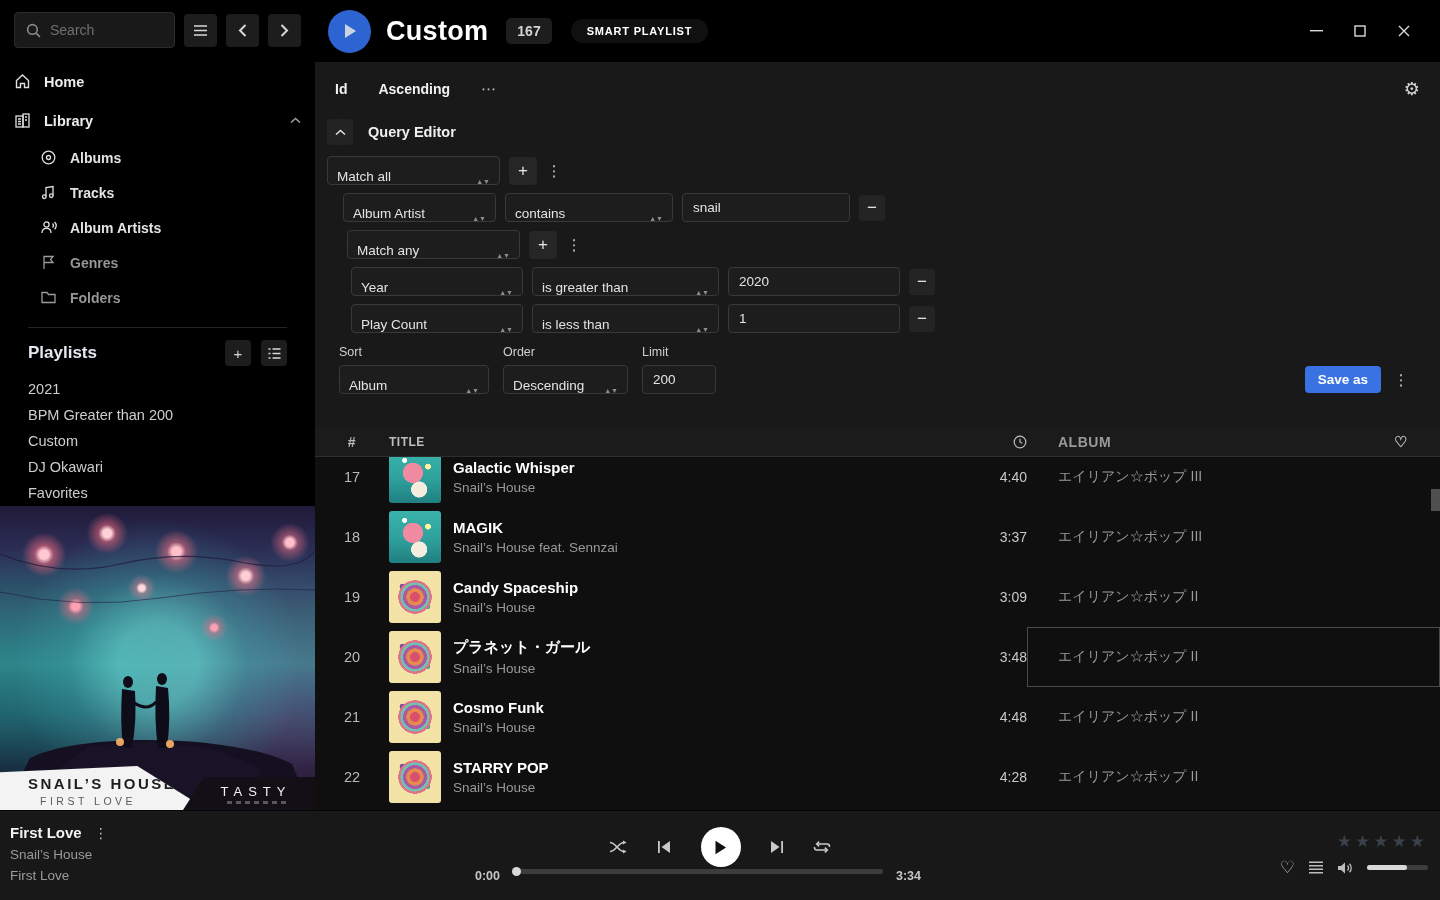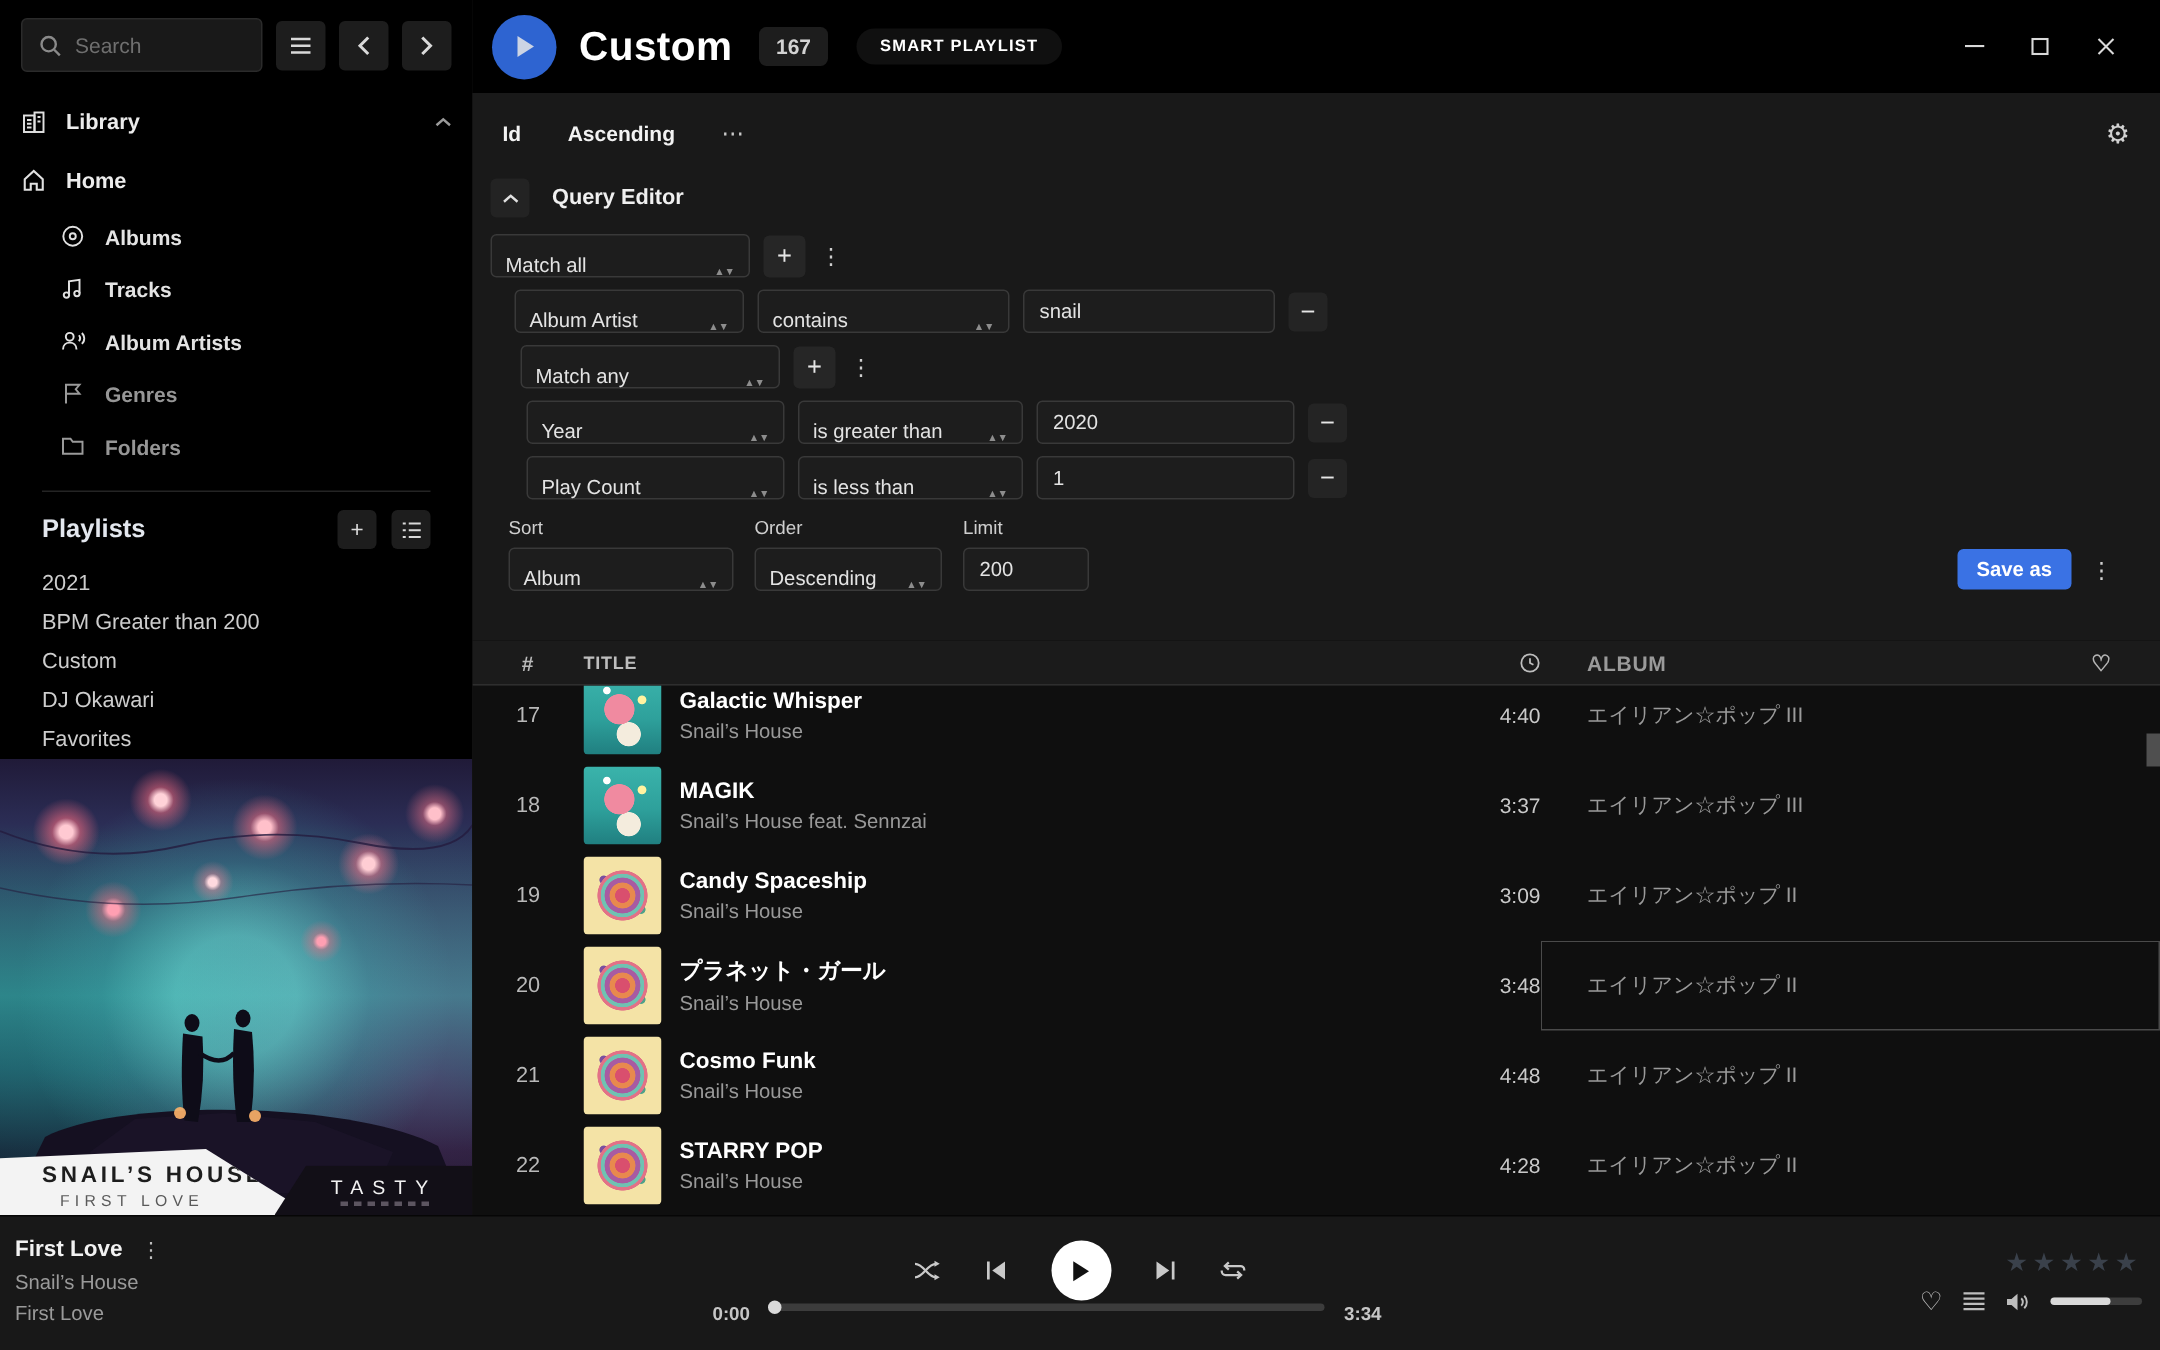--- a/index.html
+++ b/index.html
@@ -88,30 +88,30 @@
   .qe-row { display:flex; gap:9px; margin-top:8px; align-items:center; }
   .indent-1 { padding-left:16px; }
   .indent-2 { padding-left:20px; }
   .indent-3 { padding-left:24px; }
   .sel, .qinput { height:29px; background:#1d1d1d; border:1px solid #393939; border-radius:4px;
     font-size:13.5px; color:#e3e3e3; }
   .sel { display:flex; align-items:flex-end; justify-content:space-between; padding:0 9px; cursor:pointer; }
   .qinput { padding:0 10px; outline:none; width:168px; }
   .sel .updown { color:#8d8d8d; display:flex; flex-direction:column; line-height:4px; font-size:7px; }
   .w-match { width:173px; } .w-field { width:153px; } .w-op { width:168px; }
-  .w-field2 { width:172px; } .w-op2 { width:150px; } .qinput.w-val2 { width:172px; }
+  .w-field2 { width:172px; } .w-op2 { width:187px; } .qinput.w-val2 { width:172px; }
   .sq-btn { width:28px; height:28px; background:#262626; border-radius:4px; display:flex;
     align-items:center; justify-content:center; color:#e6e6e6; font-size:17px; cursor:pointer; }
   .sq-btn.minus { width:26px; height:26px; background:#242424; }
   .dots-v { color:#cfcfcf; font-size:15px; width:16px; text-align:center; cursor:pointer; }
 
   .sort-row { display:flex; gap:14px; padding:12px 12px 0 12px; position:relative; }
   .sort-col { display:flex; flex-direction:column; }
   .sort-label { font-size:12.5px; color:#cfcfcf; margin-bottom:6px; }
-  .w-sort { width:150px; } .w-order { width:125px; } .qinput.w-limit { width:84px; }
+  .w-sort { width:150px; } .w-order { width:125px; } .qinput.w-limit { width:74px; }
   .save-btn { position:absolute; right:47px; bottom:1px; height:27px; padding:0 13px; background:#3a72e4;
     border-radius:4px; color:#fff; font-size:13.5px; font-weight:bold; display:flex; align-items:center; cursor:pointer; }
   .save-dots { position:absolute; right:19px; bottom:1px; height:27px; width:16px; display:flex;
     align-items:center; justify-content:center; color:#cfcfcf; font-size:15px; cursor:pointer; }
 
   
   .tracklist { position:absolute; top:365px; left:0; right:0; bottom:0; background:#0f0f0f; overflow:hidden; }
   .thead { position:relative; z-index:2; height:30px; background:#1b1b1b; border-bottom:1px solid #2e2e2e;
     display:flex; align-items:center; font-size:12px; font-weight:bold; letter-spacing:0.5px; color:#bdbdbd; }
   .rows { position:absolute; top:20px; left:0; right:0; z-index:1; }
@@ -194,36 +194,36 @@
       </div>
       <div class="icon-btn">
         <svg width="9" height="13" viewBox="0 0 9 13" fill="none" stroke="#d9d9d9" stroke-width="2">
             <path d="M1.5 1 L7 6.5 L1.5 12"></path>
           </svg>
       </div>
     </div>
 
     <div class="nav">
       <div class="nav-item">
+        <svg class="nav-ic" viewBox="0 0 17 17" fill="none" stroke="#e0e0e0" stroke-width="1.4">
+            <path d="M2.5 7.5 L8.5 2 L14.5 7.5 V14.5 H10.5 V10.5 H6.5 V14.5 H2.5 Z"></path>
+          </svg>
+        <span>Home</span>
+      </div>
+      <div class="nav-item">
         <svg class="nav-ic" viewBox="0 0 17 17" fill="none" stroke="#e0e0e0" stroke-width="1.3">
             <rect x="2" y="4" width="7" height="11"></rect>
             <path d="M4 7h3M4 9.5h3M4 12h3"></path>
             <rect x="9" y="2" width="6" height="13"></rect>
             <path d="M11 5h2M11 8h2"></path>
           </svg>
         <span>Library</span>
         <svg class="chev-right" width="11" height="7" viewBox="0 0 11 7" fill="none" stroke="#9a9a9a" stroke-width="1.6">
             <path d="M1 5.5 L5.5 1.5 L10 5.5"></path>
           </svg>
-      </div>
-      <div class="nav-item">
-        <svg class="nav-ic" viewBox="0 0 17 17" fill="none" stroke="#e0e0e0" stroke-width="1.4">
-            <path d="M2.5 7.5 L8.5 2 L14.5 7.5 V14.5 H10.5 V10.5 H6.5 V14.5 H2.5 Z"></path>
-          </svg>
-        <span>Home</span>
       </div>
       <div class="sub-items">
         <div class="sub-item">
           <svg class="nav-ic" viewBox="0 0 17 17" fill="none" stroke="#e0e0e0" stroke-width="1.3">
               <circle cx="8.5" cy="8.5" r="6.3"></circle>
               <circle cx="8.5" cy="8.5" r="2"></circle>
             </svg>
           <span>Albums</span>
         </div>
         <div class="sub-item">

